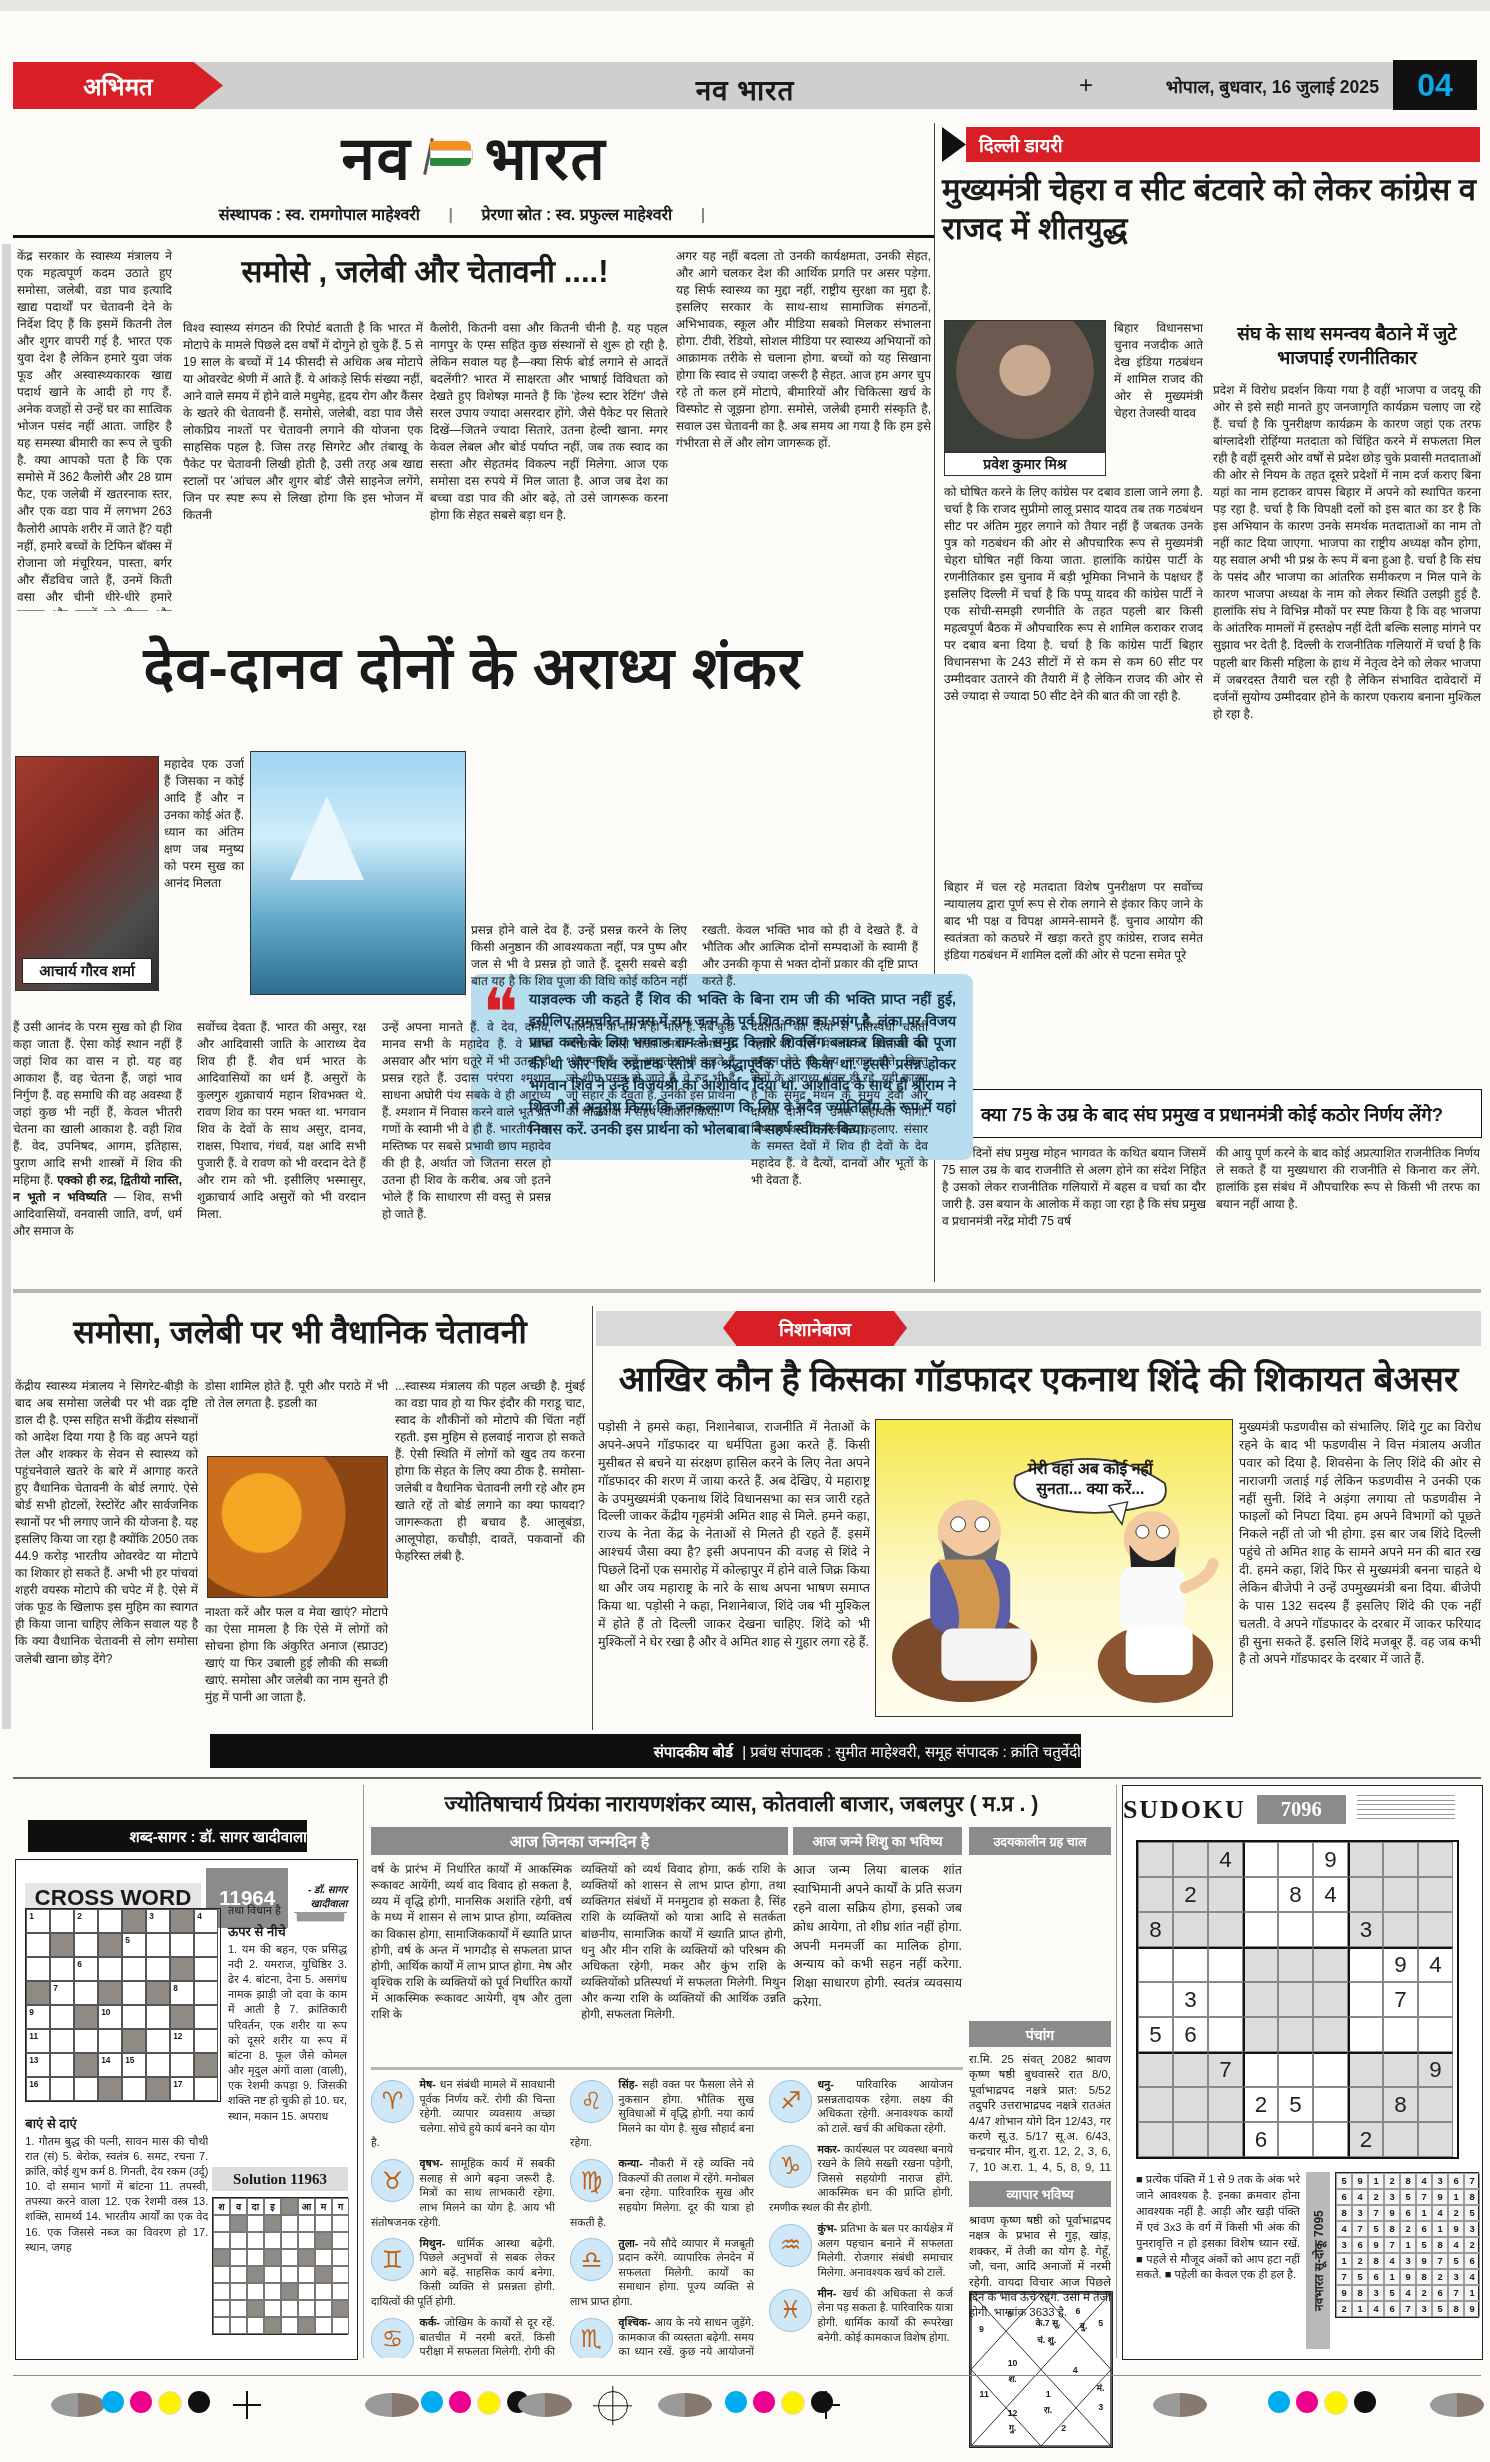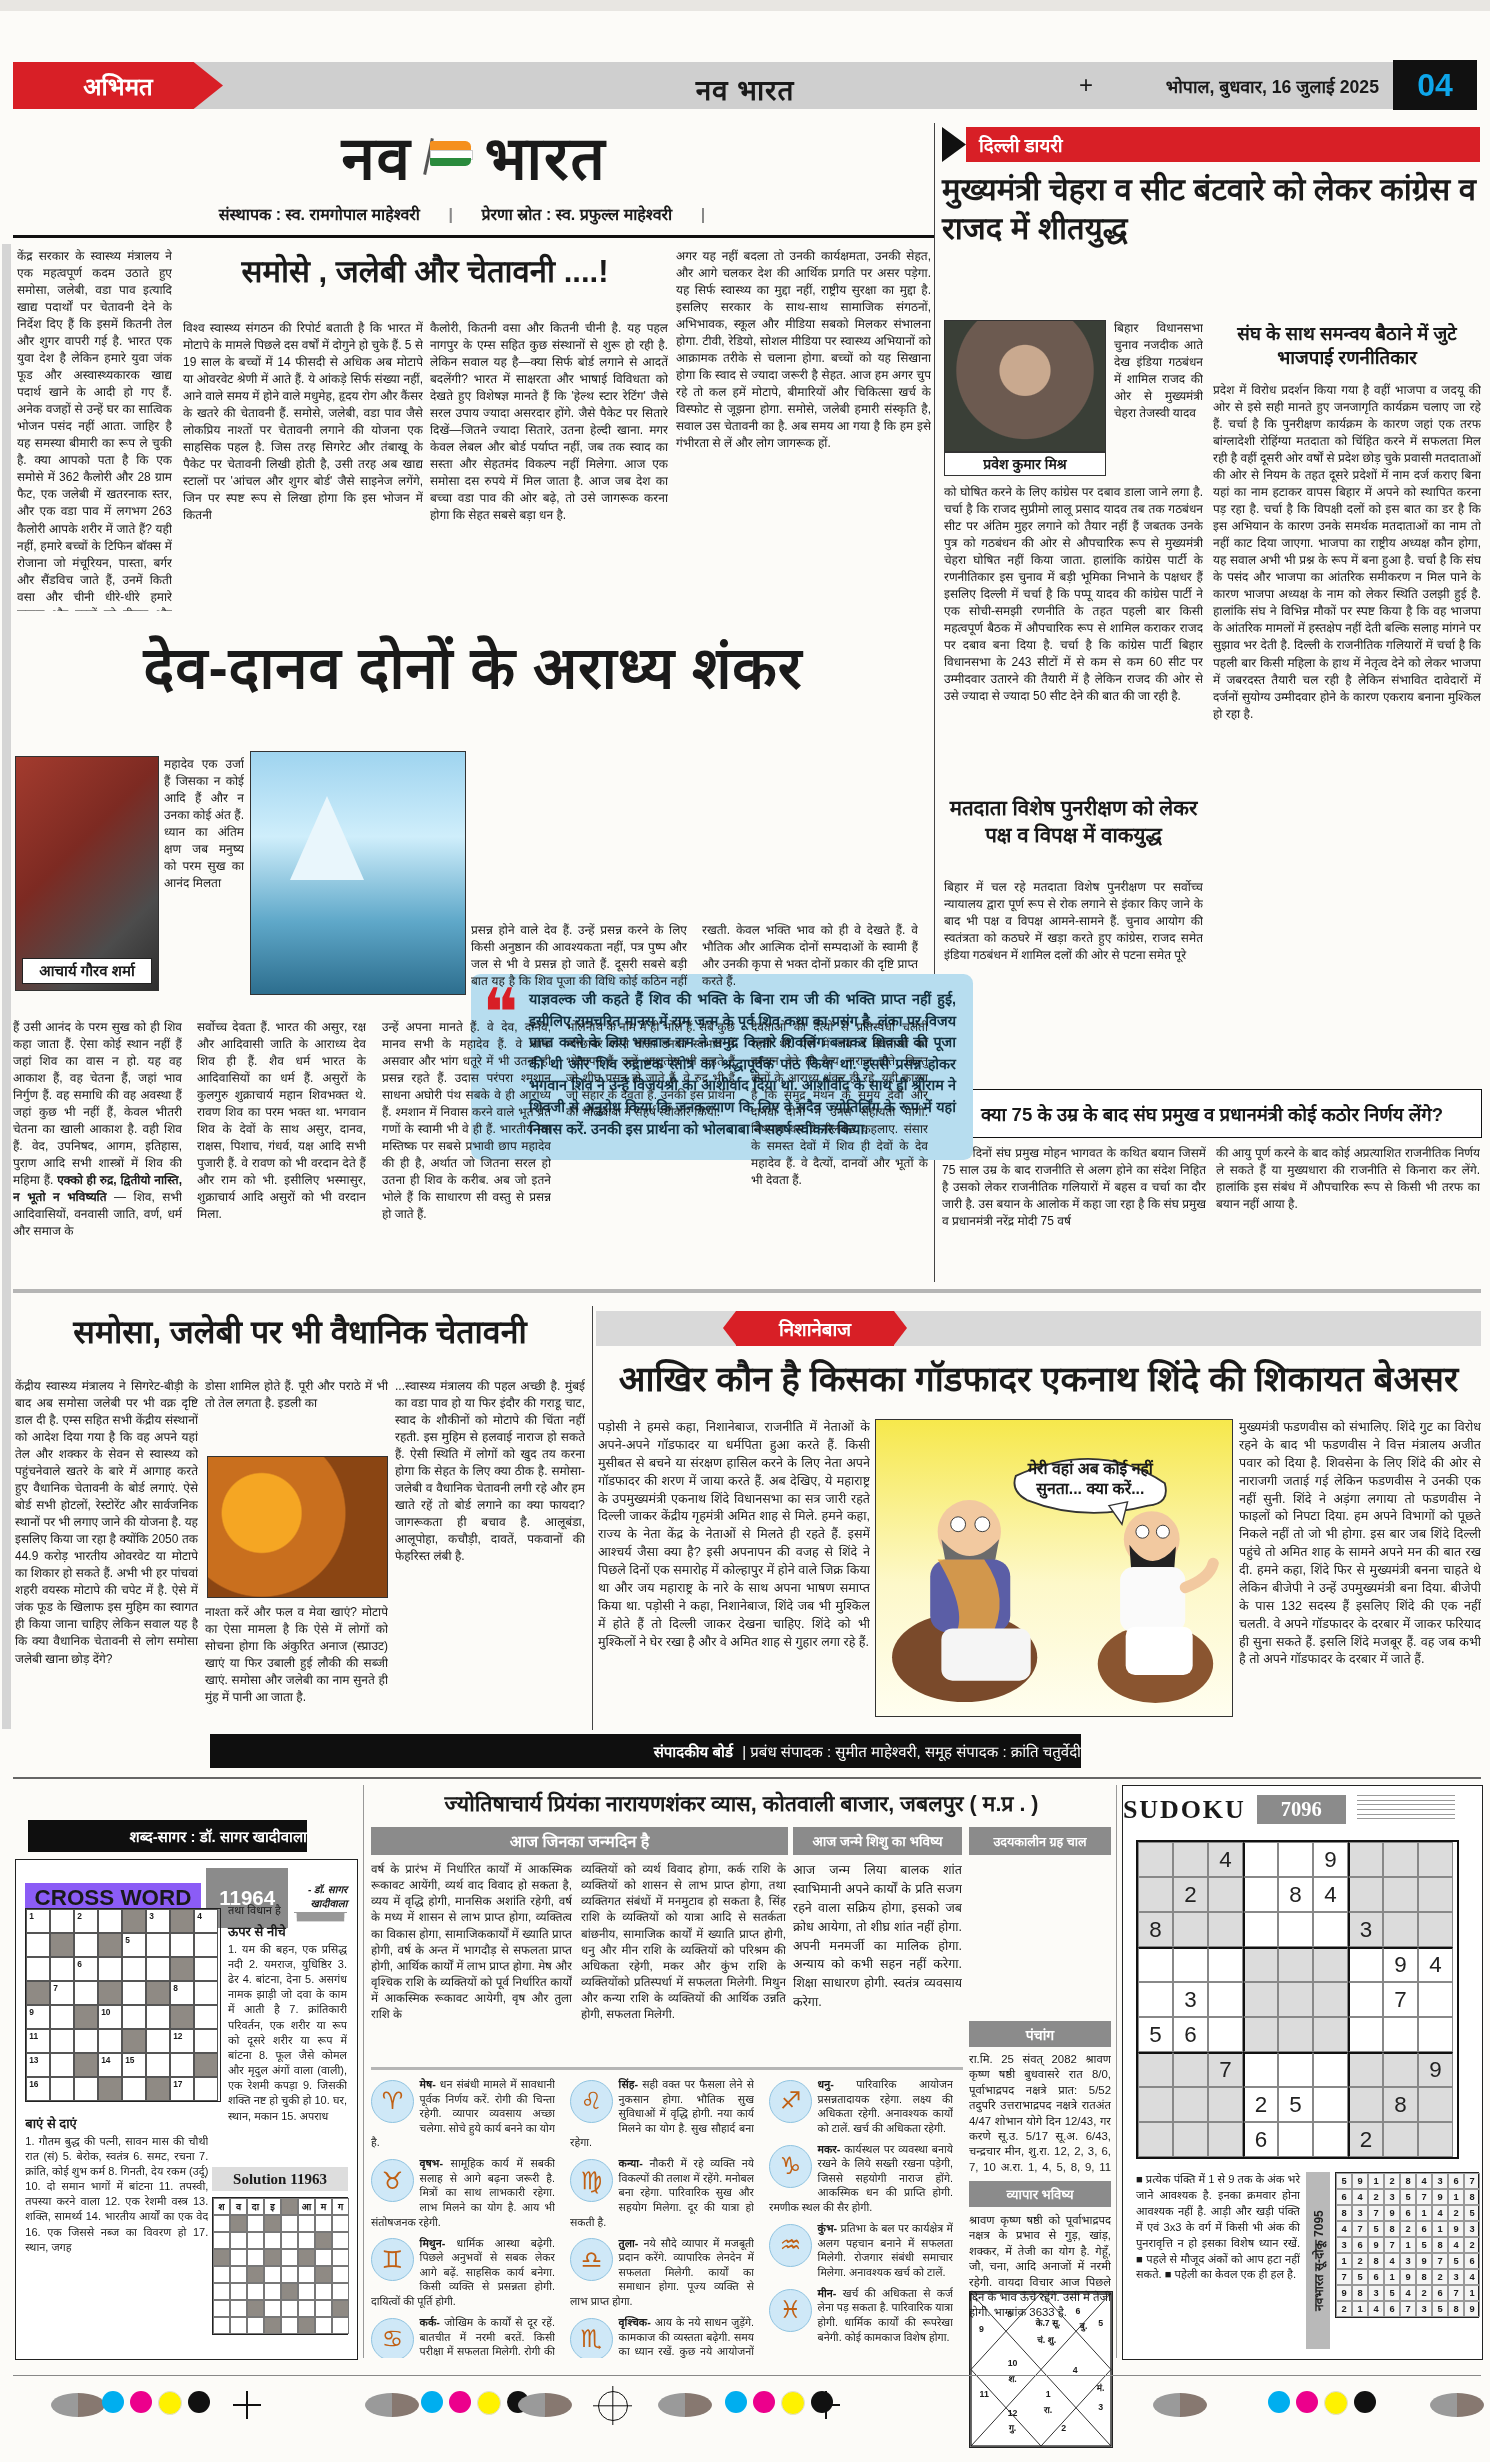--- a/index.html
+++ b/index.html
@@ -50,21 +50,21 @@
   .redtag:before{left:-13px;border-right:13px solid #d81f26;}
   .redtag:after{right:-13px;border-left:13px solid #d81f26;}
   
   .cartoon{border:1.4px solid #333;background:linear-gradient(180deg,#f6e84c 0%,#fdf8c9 55%,#fffef0 100%);}
   
   .blackbar{background:#0f0f0f;color:#fff;display:flex;align-items:center;justify-content:flex-end;font-size:15px;}
   .blackbar b{margin-right:9.3px;}
   
   .panel{border:1.4px solid #222;background:#fff;}
   .graybar{background:#8b8b8b;color:#fff;font-weight:800;display:flex;align-items:center;justify-content:center;}
-  .cw-title{font-size:22.4px;font-weight:800;background:#8b5cf6;padding:1.9px 9.3px;}
+  .cw-title{font-size:22.4px;font-weight:800;background:#e5e5e5;padding:1.9px 9.3px;}
   .cw-num{background:#8b8b8b;color:#fff;font-weight:800;font-size:20.5px;padding:18px 13px;}
   .cw-byline{font-size:10.2px;font-style:italic;font-weight:700;border-bottom:0.9px solid #999;
              box-shadow:0 3.7px 0 -2.8px #999,0 7.5px 0 -2.8px #999,0 11.2px 0 -2.8px #999;padding-bottom:1.9px;}
   .cw-grid{display:grid;grid-template-columns:repeat(8,24px);grid-auto-rows:24px;border:1.9px solid #222;width:194px;}
   .cw-cell{border:0.5px solid #555;position:relative;background:#fff;}
   .cw-cell.dark{background:#8f8a84;}
   .cw-cell .n{position:absolute;left:1.9px;top:0.9px;font-size:8.4px;font-weight:700;}
   .sol-grid{display:grid;grid-template-columns:repeat(8,17px);grid-auto-rows:17px;border:1.4px solid #222;width:134px;}
   .sol-cell{border:0.5px solid #777;font-size:9.3px;display:flex;align-items:center;justify-content:center;background:#fff;font-weight:700;}
   .sol-cell.dark{background:#8f8a84;}
@@ -160,21 +160,20 @@
 
   <div class="abs ddtag" style="left:942px;top:116px;width:538px;height:35px;">
     <div class="blk"></div>
     <div class="band">दिल्ली डायरी</div>
   </div>
   <div class="abs dd-headline" style="left:942px;top:160px;width:538px;height:140px;">मुख्यमंत्री चेहरा व सीट बंटवारे को लेकर कांग्रेस व राजद में शीतयुद्ध</div>
   <div class="abs photo photo-ph2" style="left:944px;top:309px;width:160px;height:130px;"></div>
   <div class="abs caption-bar" style="left:944px;top:441px;width:160px;height:22.4px;">प्रवेश कुमार मिश्र</div>
   <div class="abs body-txt just" style="left:1114px;top:309px;width:89px;height:156px;">बिहार विधानसभा चुनाव नजदीक आते देख इंडिया गठबंधन में शामिल राजद की ओर से मुख्यमंत्री चेहरा तेजस्वी यादव</div>
   <div class="abs body-txt just" style="left:944px;top:473px;width:259px;height:305px;">को घोषित करने के लिए कांग्रेस पर दबाव डाला जाने लगा है. चर्चा है कि राजद सुप्रीमो लालू प्रसाद यादव तब तक गठबंधन सीट पर अंतिम मुहर लगाने को तैयार नहीं हैं जबतक उनके पुत्र को गठबंधन की ओर से औपचारिक रूप से मुख्यमंत्री चेहरा घोषित नहीं किया जाता. हालांकि कांग्रेस पार्टी के रणनीतिकार इस चुनाव में बड़ी भूमिका निभाने के पक्षधर हैं इसलिए दिल्ली में चर्चा है कि पप्पू यादव की कांग्रेस पार्टी ने एक सोची-समझी रणनीति के तहत पहली बार किसी महत्वपूर्ण बैठक में औपचारिक रूप से शामिल कराकर राजद पर दबाव बना दिया है. चर्चा है कि कांग्रेस पार्टी बिहार विधानसभा के 243 सीटों में से कम से कम 60 सीट पर उम्मीदवार उतारने की तैयारी में है लेकिन राजद की ओर से उसे ज्यादा से ज्यादा 50 सीट देने की बात की जा रही है.</div>
-  <div class="abs subhead" style="left:944px;top:784px;width:259px;height:78px;font-size:20.5px;">मतदाता विशेष पुनरीक्षण को लेकर पक्ष व विपक्ष में वाकयुद्ध</div>
   <div class="abs body-txt just" style="left:944px;top:868px;width:259px;height:205px;">बिहार में चल रहे मतदाता विशेष पुनरीक्षण पर सर्वोच्च न्यायालय द्वारा पूर्ण रूप से रोक लगाने से इंकार किए जाने के बाद भी पक्ष व विपक्ष आमने-सामने हैं. चुनाव आयोग की स्वतंत्रता को कठघरे में खड़ा करते हुए कांग्रेस, राजद समेत इंडिया गठबंधन में शामिल दलों की ओर से पटना समेत पूरे</div>
   <div class="abs subhead" style="left:1213px;top:311px;width:268px;height:54px;">संघ के साथ समन्वय बैठाने में जुटे भाजपाई रणनीतिकार</div>
   <div class="abs body-txt just" style="left:1213px;top:371px;width:268px;height:702px;">प्रदेश में विरोध प्रदर्शन किया गया है वहीं भाजपा व जदयू की ओर से इसे सही मानते हुए जनजागृति कार्यक्रम चलाए जा रहे हैं. चर्चा है कि पुनरीक्षण कार्यक्रम के कारण जहां एक तरफ बांग्लादेशी रोहिंग्या मतदाता को चिंहित करने में सफलता मिल रही है वहीं दूसरी ओर वर्षों से प्रदेश छोड़ चुके प्रवासी मतदाताओं की ओर से नियम के तहत दूसरे प्रदेशों में नाम दर्ज कराए बिना यहां का नाम हटाकर वापस बिहार में अपने को स्थापित करना पड़ रहा है. चर्चा है कि विपक्षी दलों को इस बात का डर है कि इस अभियान के कारण उनके समर्थक मतदाताओं का नाम तो नहीं काट दिया जाएगा. भाजपा का राष्ट्रीय अध्यक्ष कौन होगा, यह सवाल अभी भी प्रश्न के रूप में बना हुआ है. चर्चा है कि संघ के पसंद और भाजपा का आंतरिक समीकरण न मिल पाने के कारण भाजपा अध्यक्ष के नाम को लेकर स्थिति उलझी हुई है. हालांकि संघ ने विभिन्न मौकों पर स्पष्ट किया है कि वह भाजपा के आंतरिक मामलों में हस्तक्षेप नहीं देती बल्कि सलाह मांगने पर सुझाव भर देती है. दिल्ली के राजनीतिक गलियारों में चर्चा है कि पहली बार किसी महिला के हाथ में नेतृत्व देने को लेकर भाजपा में जबरदस्त तैयारी चल रही है लेकिन संभावित दावेदारों में दर्जनों सुयोग्य उम्मीदवार होने के कारण एकराय बनाना मुश्किल हो रहा है.</div>
   <div class="abs boxhead" style="left:942px;top:1078px;width:538px;height:47px;">क्या 75 के उम्र के बाद संघ प्रमुख व प्रधानमंत्री कोई कठोर निर्णय लेंगे?</div>
   <div class="abs body-txt just" style="left:942px;top:1134px;width:264px;height:136px;">पिछले दिनों संघ प्रमुख मोहन भागवत के कथित बयान जिसमें 75 साल उम्र के बाद राजनीति से अलग होने का संदेश निहित है उसको लेकर राजनीतिक गलियारों में बहस व चर्चा का दौर जारी है. उस बयान के आलोक में कहा जा रहा है कि संघ प्रमुख व प्रधानमंत्री नरेंद्र मोदी 75 वर्ष</div>
   <div class="abs body-txt just" style="left:1216px;top:1134px;width:264px;height:136px;">की आयु पूर्ण करने के बाद कोई अप्रत्याशित राजनीतिक निर्णय ले सकते हैं या मुख्यधारा की राजनीति से किनारा कर लेंगे. हालांकि इस संबंध में औपचारिक रूप से किसी भी तरफ का बयान नहीं आया है.</div>
 
   <div class="abs mega" style="left:13px;top:615px;width:920px;height:121px;">देव-दानव दोनों के अराध्य शंकर</div>
   <div class="abs photo photo-ph1" style="left:15px;top:745px;width:142px;height:233px;">
     <div class="nameplate">आचार्य गौरव शर्मा</div>

